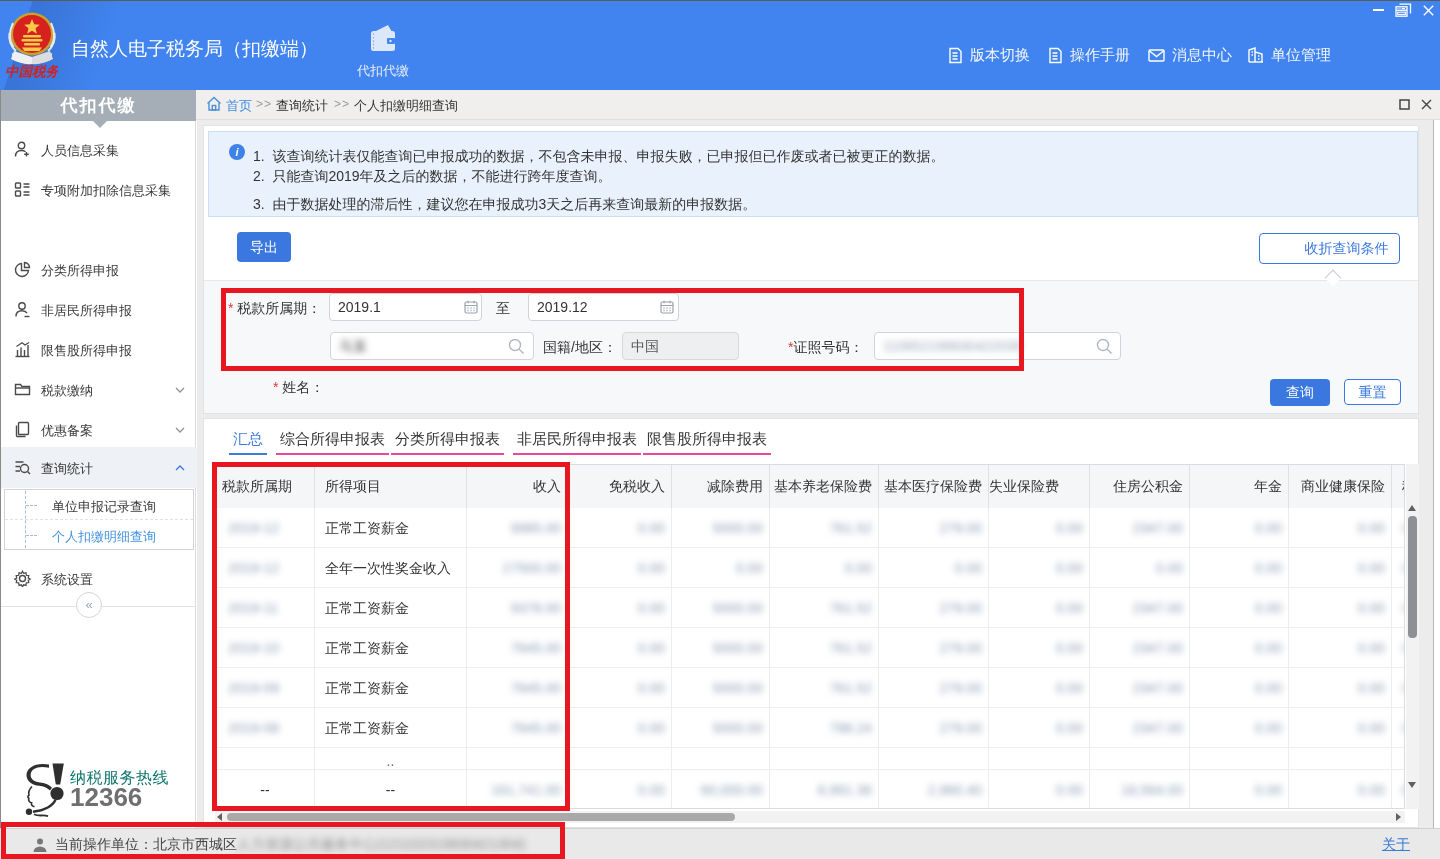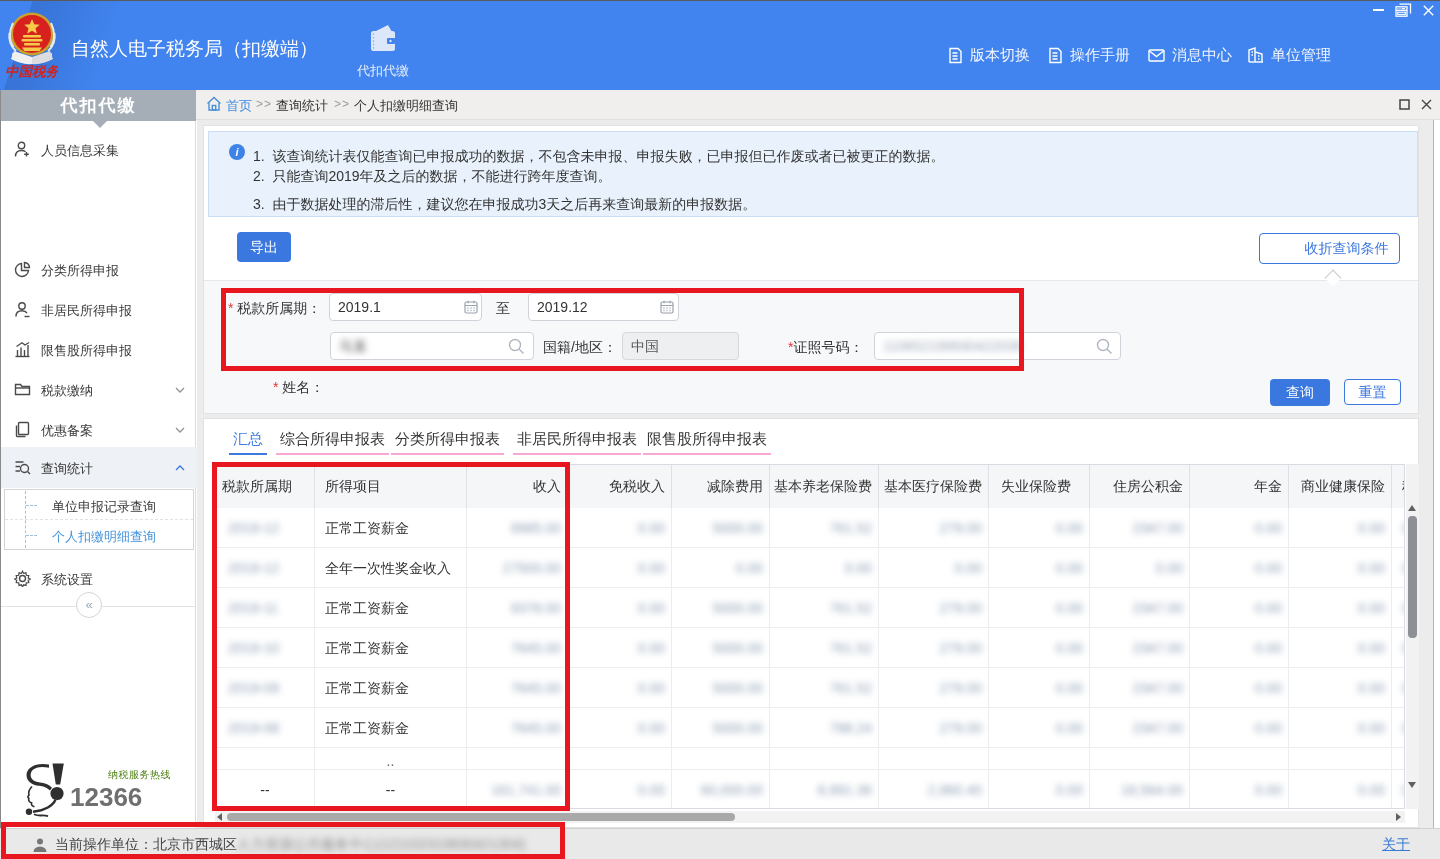--- a/index.html
+++ b/index.html
@@ -59,21 +59,21 @@
 .flabel { position:absolute; font-size:14px; color:#333; }
 .red { color:#e03636; }
 .finput { position:absolute; height:28px; background:#fff; border:1px solid #d0d3d9; border-radius:4px; font-size:14px; color:#333; line-height:26px; padding-left:8px; }
 .finput.dis { background:#eeeff1; border-color:#d8d8d8; color:#555; }
 .blurtxt { filter:blur(3px); }
 
 
 #caret { left:1327px; top:272px; width:12px; height:12px; background:#fff; border-left:1px solid #c8c8c8; border-top:1px solid #c8c8c8; transform:rotate(45deg); }
 
 
-.tab { position:absolute; top:431px; font-size:15px; color:#333; line-height:16px; padding:0 4px 6px 4px; border-bottom:2px solid #f9a8d4; }
+.tab { position:absolute; top:431px; font-size:15px; color:#333; line-height:16px; padding:0 4px 6px 4px; border-bottom:2px solid #ec4899; }
 .tab.active { color:#3c7bdd; border-bottom:2px solid #3c7bdd; }
 
 
 #tbl { left:215px; top:464px; width:1190px; height:345px; border:1px solid #d8dce2; background:#fff; overflow:hidden; }
 .th { position:absolute; top:0; height:43px; background:#f5f6f8; border-right:1px solid #dde1e6; font-size:14px; color:#333; }
 .td { position:absolute; height:40px; border-right:1px solid #ebedf0; border-bottom:1px solid #ebedf0; font-size:14px; color:#333; background:#fff; }
 .blurv { filter:blur(3px); color:#8fa0b6; }
 
 
 #hscroll { left:215px; top:811px; width:1190px; height:12px; background:#f2f2f2; }
@@ -193,20 +193,28 @@
 
 <div class="abs" id="sidebar">
   <div class="mi" style="top:8px;">
       <span class="ico"><svg width="17" height="17" viewBox="0 0 17 17" fill="none" stroke="#4a4a4a" stroke-width="1.4">
           <circle cx="7.5" cy="4.5" r="3.2"></circle>
           <path d="M1.5 15.5 Q1.5 9.5 7.5 9.5 Q10 9.5 11.5 10.8"></path>
           <path d="M12.5 11 v4.5 M10.2 13.2 h4.6"></path>
         </svg></span>
       <span class="lbl">人员信息采集</span>
     </div>
+  <div class="mi" style="top:48px;">
+      <span class="ico"><svg width="17" height="17" viewBox="0 0 17 17" fill="none" stroke="#4a4a4a" stroke-width="1.4">
+          <rect x="1.5" y="2" width="5" height="5" rx="0.8"></rect>
+          <rect x="1.5" y="10" width="5" height="5" rx="0.8"></rect>
+          <path d="M9.5 3 h6 M9.5 6 h6 M9.5 11 h6 M9.5 14 h6"></path>
+        </svg></span>
+      <span class="lbl">专项附加扣除信息采集</span>
+    </div>
   <div class="mi" style="top:128px;">
       <span class="ico"><svg width="17" height="17" viewBox="0 0 17 17" fill="none" stroke="#4a4a4a" stroke-width="1.4">
           <path d="M7.5 2.5 A 6.5 6.5 0 1 0 14.5 9.5 L 7.5 9.5 Z"></path>
           <path d="M10.5 1.5 A 5.5 5.5 0 0 1 15.5 6.5 L 10.5 6.5 Z"></path>
         </svg></span>
       <span class="lbl">分类所得申报</span>
     </div>
   <div class="mi" style="top:168px;">
       <span class="ico"><svg width="17" height="17" viewBox="0 0 17 17" fill="none" stroke="#4a4a4a" stroke-width="1.4">
           <circle cx="8" cy="5" r="3.2"></circle>
@@ -280,21 +288,21 @@
   <div id="hotline" style="position:absolute;left:23px;top:640px;width:160px;height:60px;">
     <svg width="40" height="56" viewBox="0 0 40 56" style="position:absolute;left:0;top:0;">
       <path d="M25 3.5 C 12 1.2, 2.5 6.5, 2.5 14 C 2.5 20.5, 8 24.2, 15 24.8 C 19.5 25.2, 23.5 26.8, 26 29.5 L 28 26.8 C 25 23.2, 20.5 21.8, 16 21.4 C 9.5 20.8, 6.2 17.5, 6.7 13.2 C 7.3 7.5, 14.5 4.2, 25 6.8 Z" fill="#2f2f2f"></path>
       <path d="M28.5 2.5 L 39.8 2.5 L 36.2 23.5 L 31.8 23.5 Z" fill="#2f2f2f"></path>
       <circle cx="33" cy="32.5" r="6.6" fill="#2f2f2f"></circle>
       <path d="M8 25.5 C 5 28.5, 4.2 31.5, 5 34.2 C 3.4 35.6, 3.6 36.4, 4.8 37.2 C 4.2 39.8, 5.2 41.2, 7.6 41.8 C 7 43.8, 8 45.2, 10.5 45.8" fill="none" stroke="#2f2f2f" stroke-width="1.6"></path>
       <path d="M31.5 38.8 C 29 44.5, 21 49.5, 9 50.8" fill="none" stroke="#2f2f2f" stroke-width="2.4"></path>
       <circle cx="5" cy="50.8" r="3.2" fill="#2f2f2f"></circle>
       <path d="M10 53.2 C 15 55.8, 19 53.4, 24 55.2" fill="none" stroke="#2f2f2f" stroke-width="1.8"></path>
     </svg>
-    <div style="position:absolute;left:46px;top:7px;width:110px;color:#4d7c0f;font-size:10px;letter-spacing:0.5px;margin-left:38px;">纳税服务热线</div>
+    <div style="position:absolute;left:46px;top:7px;width:110px;color:#0f766e;font-size:16px;letter-spacing:0.5px;">纳税服务热线</div>
     <div style="position:absolute;left:46px;top:21px;width:110px;color:#6f6f6f;font-size:26px;font-weight:bold;">12366</div>
   </div>
 </div>
 
 <div class="abs" id="main"></div>
 <div class="abs" id="gutter"></div>
 <div class="panel" id="panel1"></div>
 <div class="panel" id="panel2"></div>
 
 <div class="abs" id="infobox"></div>
@@ -349,21 +357,21 @@
 <div class="tab" style="left:643px;">限售股所得申报表</div>
 
 <div class="abs" id="tbl">
     <div class="th" style="left:0px;width:99px;text-align:left;line-height:43px;padding-left:6px;">税款所属期</div>
     <div class="th" style="left:99px;width:152px;text-align:left;line-height:43px;padding-left:10px;">所得项目</div>
     <div class="th" style="left:251px;width:101px;text-align:right;line-height:43px;padding-right:6px;">收入</div>
     <div class="th" style="left:352px;width:104px;text-align:right;line-height:43px;padding-right:6px;">免税收入</div>
     <div class="th" style="left:456px;width:98px;text-align:right;line-height:43px;padding-right:6px;">减除费用</div>
     <div class="th" style="left:554px;width:109px;text-align:right;line-height:43px;padding-right:6px;">基本养老保险费</div>
     <div class="th" style="left:663px;width:110px;text-align:right;line-height:43px;padding-right:6px;">基本医疗保险费</div>
-    <div class="th" style="left:773px;width:101px;text-align:center;line-height:43px;padding-right:6px;">失业保险费</div>
+    <div class="th" style="left:773px;width:101px;text-align:left;line-height:43px;padding-right:6px;">失业保险费</div>
     <div class="th" style="left:874px;width:100px;text-align:right;line-height:43px;padding-right:6px;">住房公积金</div>
     <div class="th" style="left:974px;width:99px;text-align:right;line-height:43px;padding-right:6px;">年金</div>
     <div class="th" style="left:1073px;width:103px;text-align:right;line-height:43px;padding-right:6px;">商业健康保险</div>
     <div class="th" style="left:1176px;width:40px;text-align:left;line-height:43px;padding-left:10px;">税延养老保险</div>
     <div class="td" style="left:0px;top:43px;width:99px;text-align:left;line-height:40px;padding-left:12px;"><span class="blurv">2019-12</span></div>
     <div class="td" style="left:99px;top:43px;width:152px;text-align:left;line-height:40px;padding-left:10px;">正常工资薪金</div>
     <div class="td" style="left:251px;top:43px;width:101px;text-align:right;line-height:40px;padding-right:6px;"><span class="blurv">9985.00</span></div>
     <div class="td" style="left:352px;top:43px;width:104px;text-align:right;line-height:40px;padding-right:6px;"><span class="blurv">0.00</span></div>
     <div class="td" style="left:456px;top:43px;width:98px;text-align:right;line-height:40px;padding-right:6px;"><span class="blurv">5000.00</span></div>
     <div class="td" style="left:554px;top:43px;width:109px;text-align:right;line-height:40px;padding-right:6px;"><span class="blurv">761.52</span></div>

